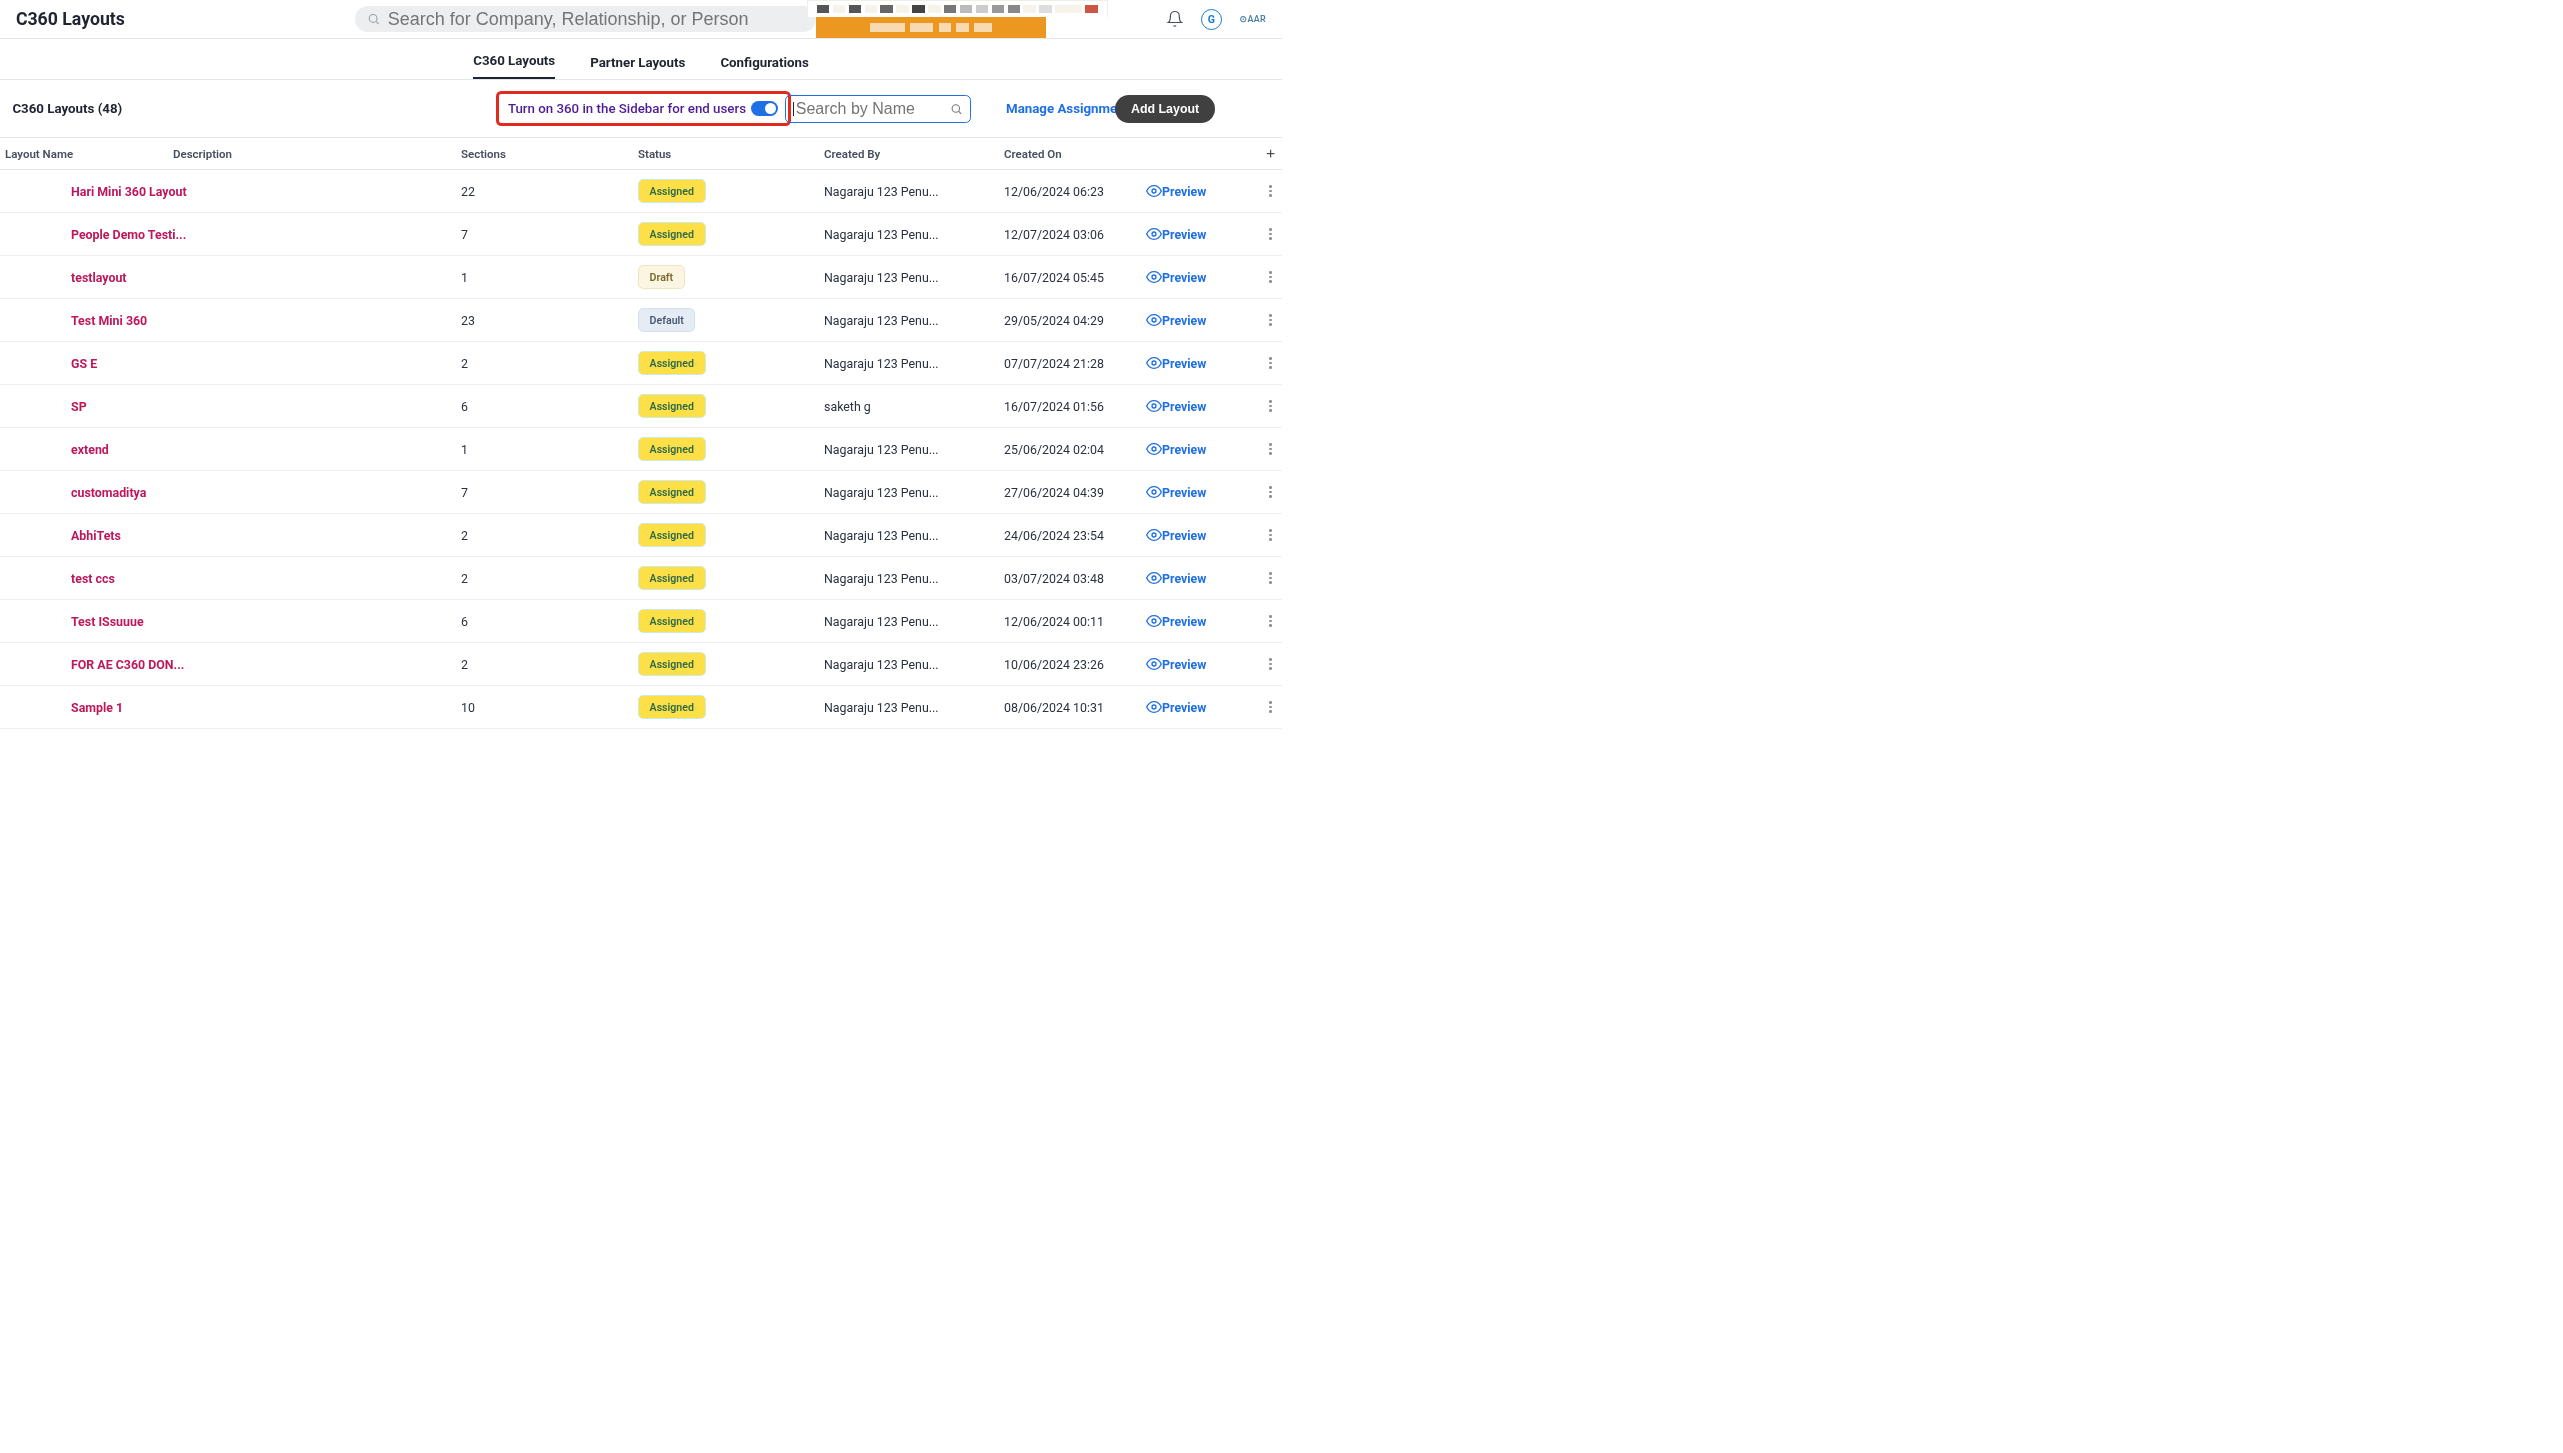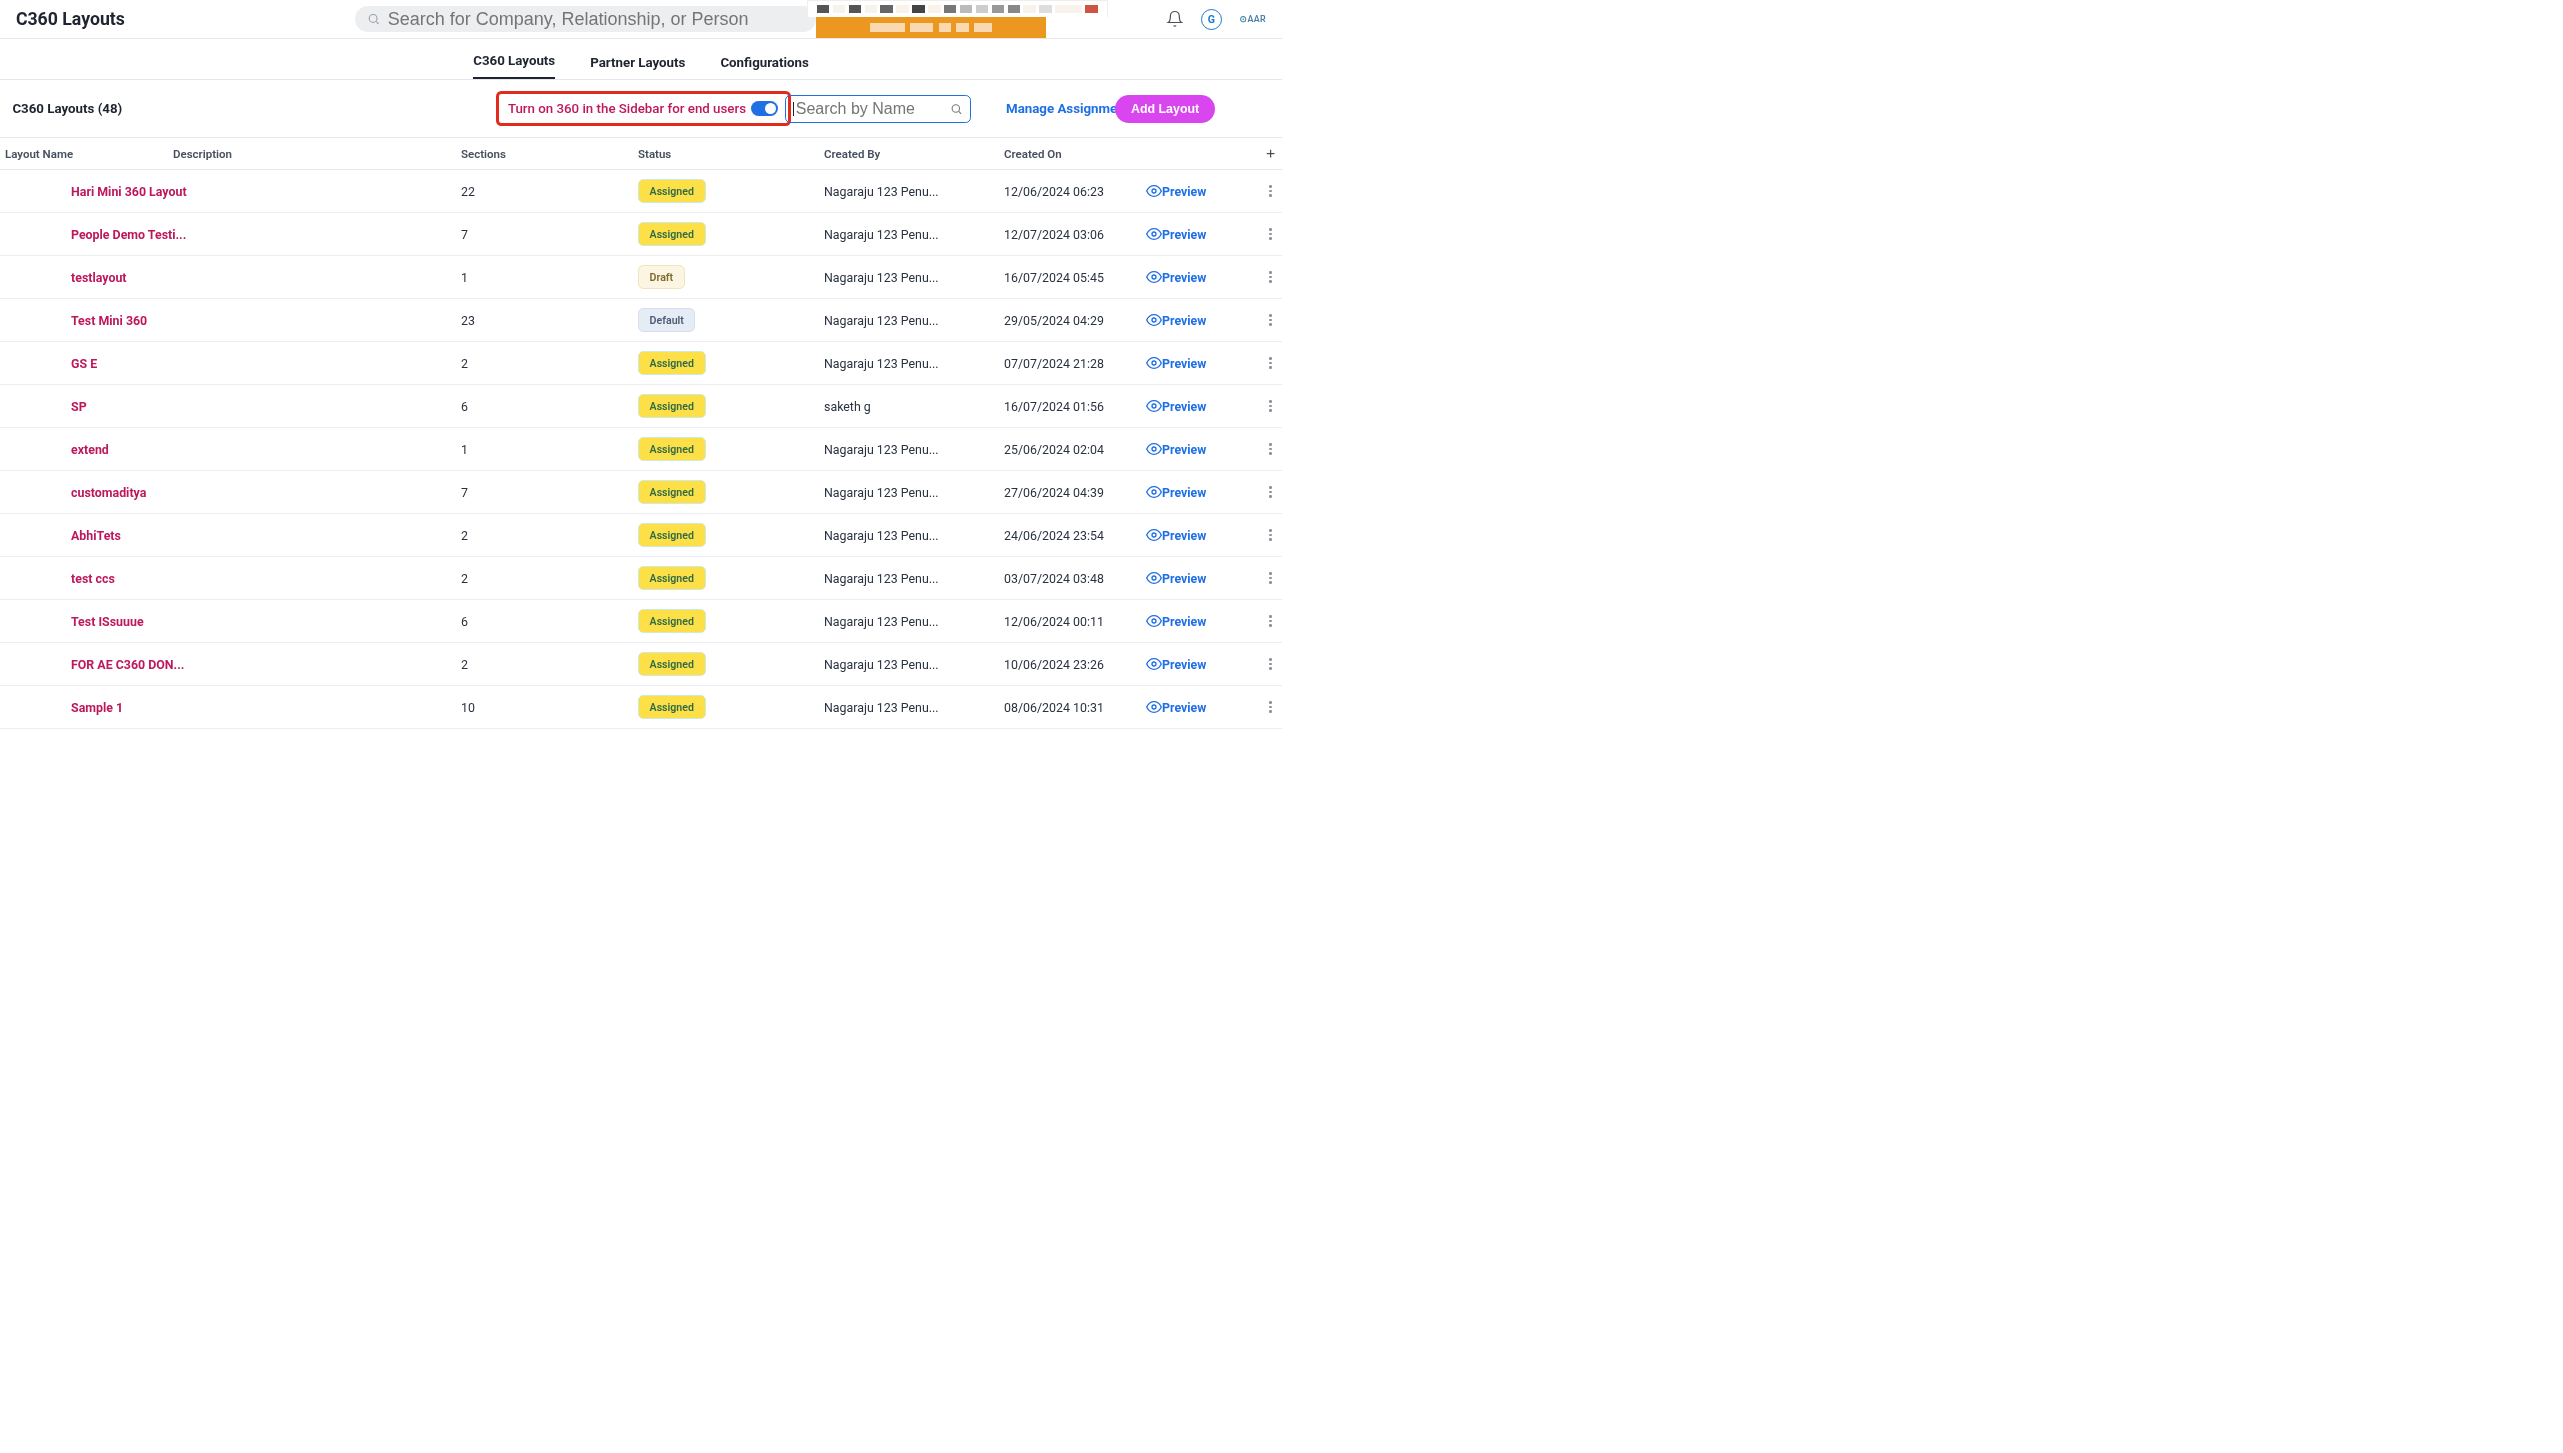--- a/index.html
+++ b/index.html
@@ -20,28 +20,28 @@
   .pixel-lower { background:#ec9720; height:21px; width:230px; margin-left:8.9px; display:flex; align-items:center; justify-content:center; gap:5.3px;}
   .pl-block { background:#f8d9b0; height:8.9px; }
   
   .tabs { display:flex; justify-content:center; gap:35px; height:41px; align-items:flex-end; border-bottom:0.9px solid #e3e6eb;}
   .tab { font-size:13.3px; font-weight:700; color:#1f2430; padding:0 0 8.9px 0; cursor:pointer;}
   .tab.active { border-bottom:2.7px solid #1f2430; }
   
   .toolbar { display:flex; align-items:center; height:58px; border-bottom:0.9px solid #e3e6eb; padding:0 12.4px; position:relative;}
   .count-label { font-size:13.3px; font-weight:700; color:#1f2430;}
   .toggle-box { position:absolute; left:496px; display:flex; align-items:center; gap:5.3px; border:3.5px solid #e22a1d; border-radius:5.3px; padding:7px 10.6px 7px 8.9px;}
-  .toggle-label { font-size:13.3px; font-weight:500; color:#be185d;}
+  .toggle-label { font-size:13.3px; font-weight:500; color:#4c1d95;}
   .toggle { width:26.6px; height:15px; border-radius:8.9px; background:#1f6fe5; position:relative;}
   .toggle::after { content:""; position:absolute; right:1.8px; top:1.8px; width:11.5px; height:11.5px; border-radius:50%; background:#fff;}
   .name-search { position:absolute; left:785px; width:186px; height:28px; border:1.3px solid #1f6fe5; border-radius:5.3px; display:flex; align-items:center; padding:0 7px;}
   .name-search input { border:none; outline:none; font-size:16px; width:100%; }
   .name-search svg { width:14px; height:14px; color:#777;}
   .manage-link { position:absolute; left:1006px; font-size:13.3px; font-weight:700; color:#1f6fe5; cursor:pointer;}
-  .add-btn { position:absolute; left:1115px; background:#d946ef; color:#fff; border:none; border-radius:885px; padding:7px 16px; font-size:12.4px; font-weight:700; cursor:pointer;}
+  .add-btn { position:absolute; left:1115px; background:#404040; color:#fff; border:none; border-radius:885px; padding:7px 16px; font-size:12.4px; font-weight:700; cursor:pointer;}
   
   .thead, .trow { display:grid; grid-template-columns: 173px 288px 177px 186px 180px 142px 115px 19.5px; align-items:center; }
   .thead { height:32px; border-bottom:0.9px solid #e3e6eb; font-size:11.5px; font-weight:600; color:#46505f;}
   .thead .cell:first-child { padding-left:5px;}
   .thead .cell-add { display:flex; justify-content:center;}
   .trow { height:43px; border-bottom:0.9px solid #eceef1; font-size:12.4px;}
   .trow .cell:first-child { padding-left:23px;}
   .link { color:#be185d; font-weight:700; cursor:pointer; white-space:nowrap; overflow:hidden; text-overflow:ellipsis; max-width:151px;padding-left:48px;}
   .badge { display:inline-block; padding:4.4px 10.6px; border-radius:5.3px; font-size:10.6px; font-weight:600;}
   .badge.assigned { background:#fde047; color:#2f6b4a; border:0.9px solid #cdebd8;}

